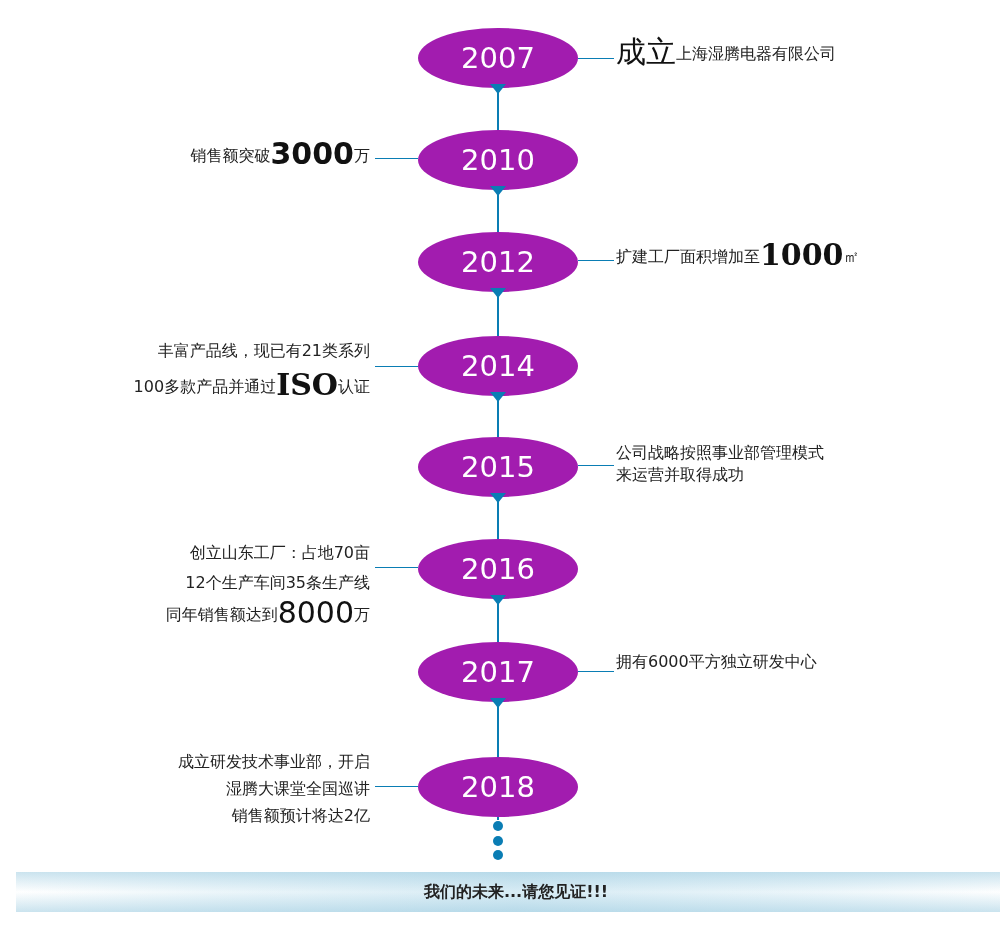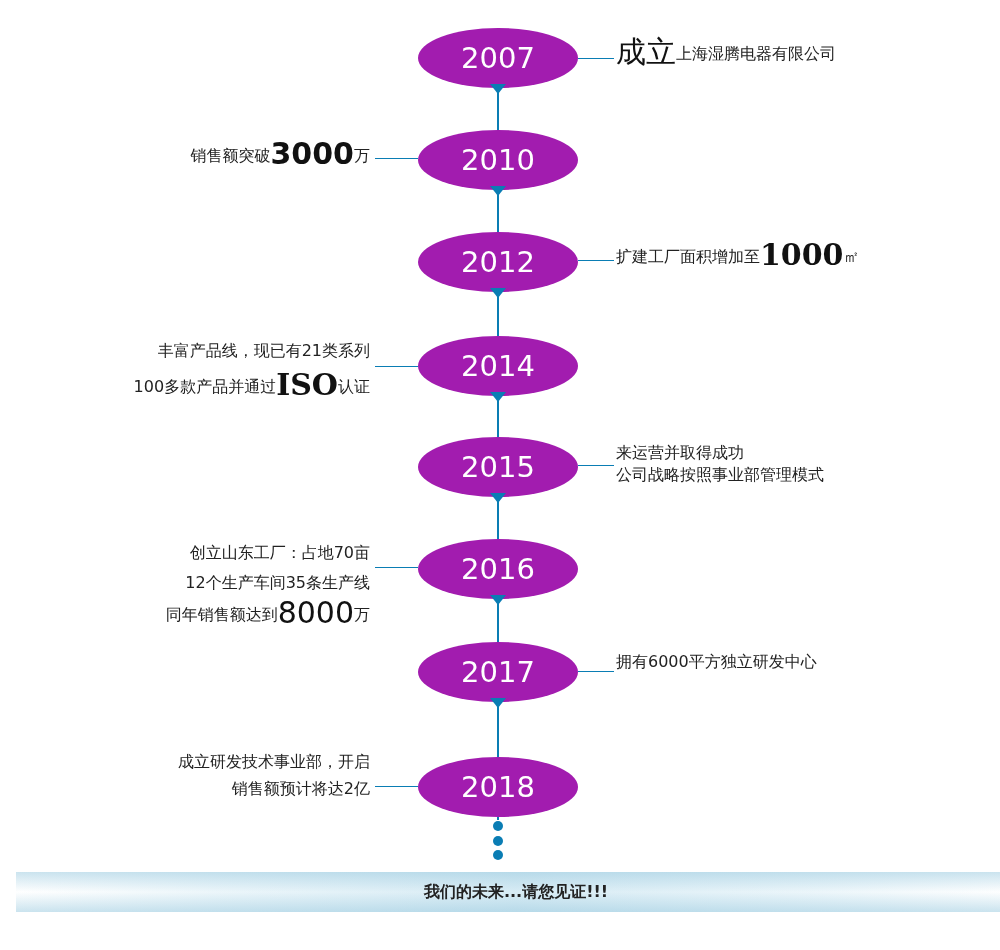--- a/index.html
+++ b/index.html
@@ -67,22 +67,22 @@
   <div>丰富产品线，现已有21类系列</div>
   <div><span>100多款产品并通过</span><span class="serifbig">ISO</span><span>认证</span></div>
 </div>
 
 <div class="node" style="top:437px;">
   <div class="ellipse">2015</div>
   <div class="tail"></div>
 </div>
 <div class="hline" style="left:578px; width:36px; top:465px;"></div>
 <div class="txt" style="left:616px; top:442px; line-height:22px;">
+  <div>公司战略按照事业部管理模式</div>
   <div>来运营并取得成功</div>
-  <div>公司战略按照事业部管理模式</div>
 </div>
 
 <div class="node" style="top:539px;">
   <div class="ellipse">2016</div>
   <div class="tail"></div>
 </div>
 <div class="hline" style="left:375px; width:43px; top:567px;"></div>
 <div class="txt left" style="right:630px; top:538px; line-height:30px;">
   <div>创立山东工厂：占地70亩</div>
   <div>12个生产车间35条生产线</div>
@@ -97,20 +97,21 @@
 <div class="txt" style="left:616px; top:646px; line-height:32px;">
   <div>拥有6000平方独立研发中心</div>
 </div>
 
 <div class="node" style="top:757px;">
   <div class="ellipse">2018</div>
 </div>
 <div class="hline" style="left:375px; width:43px; top:786px;"></div>
 <div class="txt left" style="right:630px; top:748px; line-height:27px;">
   <div>成立研发技术事业部，开启</div>
+  <div>湿腾大课堂全国巡讲</div>
   <div>销售额预计将达2亿</div>
 </div>
 
 <div class="dot" style="top:821px;"></div>
 <div class="dot" style="top:836px;"></div>
 <div class="dot" style="top:850px;"></div>
 
 <div class="band">
   <div class="band-inner"></div>
   <div class="band-text">我们的未来...请您见证!!!</div>

